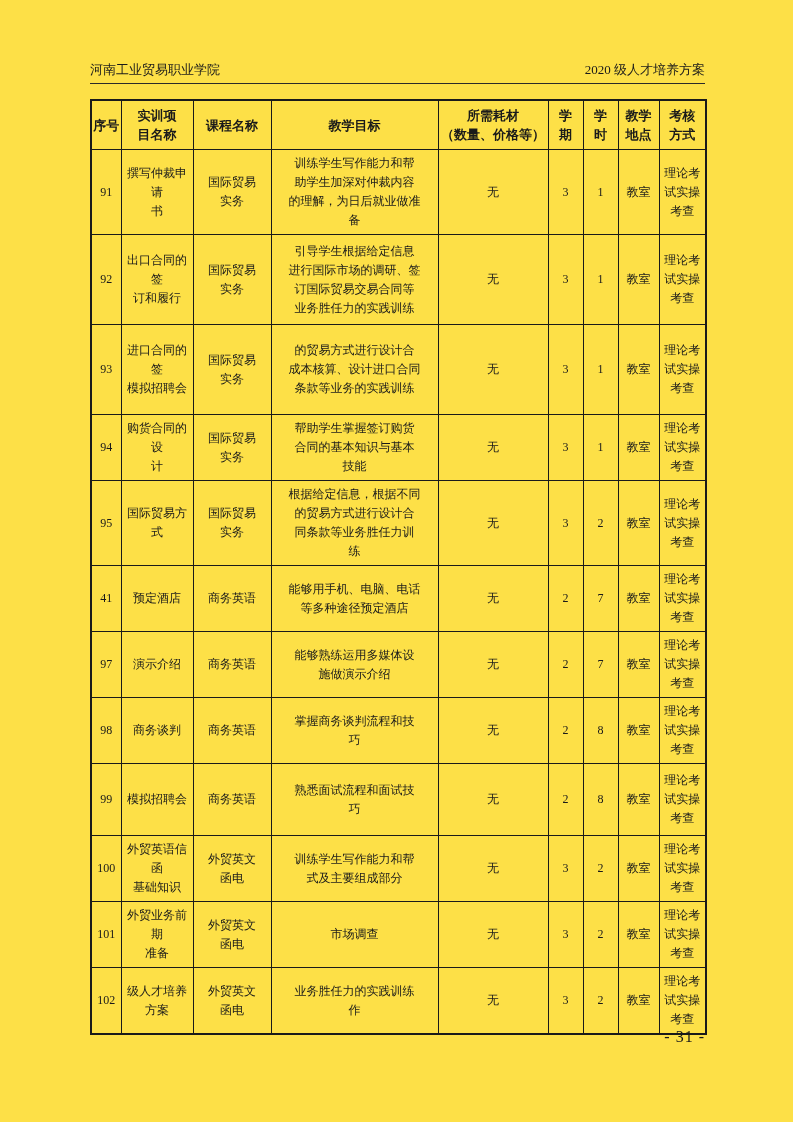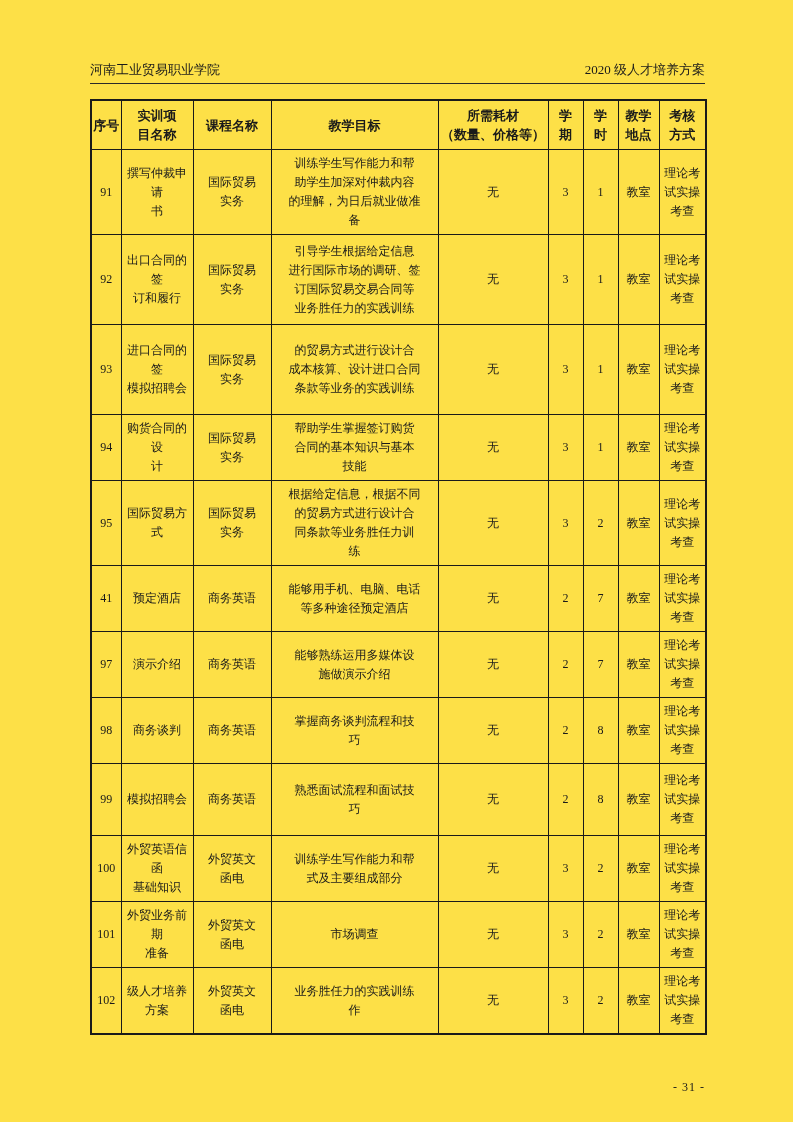--- a/index.html
+++ b/index.html
@@ -46,22 +46,22 @@
   tbody tr:nth-child(5){height:83px;}
   tbody tr:nth-child(6){height:65px;}
   tbody tr:nth-child(7){height:60px;}
   tbody tr:nth-child(8){height:63px;}
   tbody tr:nth-child(9){height:72px;}
   tbody tr:nth-child(10){height:65px;}
   tbody tr:nth-child(11){height:60px;}
   tbody tr:nth-child(12){height:61px;}
   td.al{text-align:left;padding-left:3px;}
   .page-footer{
-    position:absolute;right:88px;top:1080px;
-    font-size:12px;letter-spacing:1px;
+    position:absolute;right:88px;top:1028px;
+    font-size:16px;letter-spacing:1px;
   }
 </style>
 </head>
 <body>
 
 <div class="page">
 
   <div class="page-header">
     <span>河南工业贸易职业学院</span>
     <span>2020 级人才培养方案</span>

